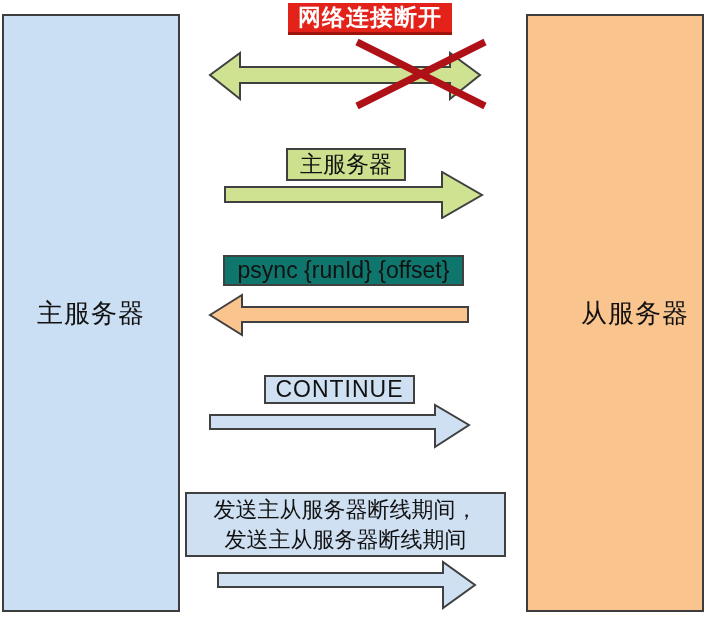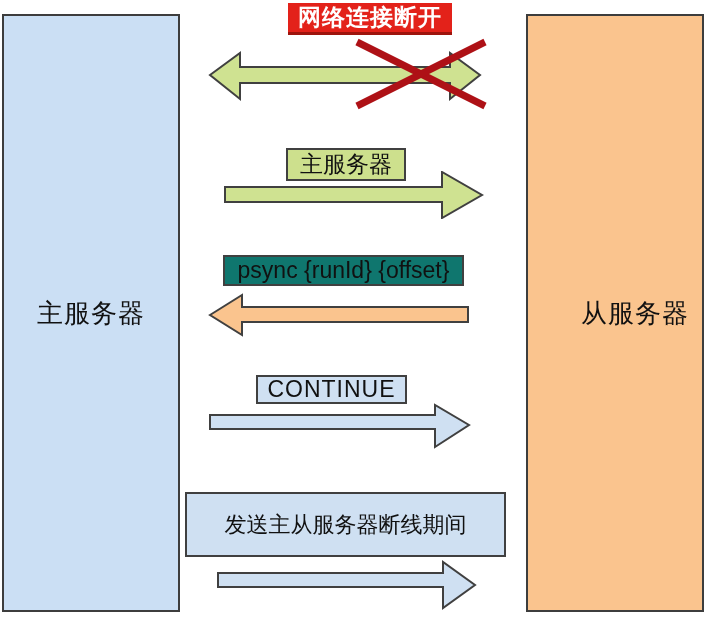--- a/index.html
+++ b/index.html
@@ -58,21 +58,21 @@
     align-items: center;
     justify-content: center;
     color: #111111;
   }
   .tag.green  { background: #cde08d; }
   .tag.orange { background: #0f766e; }
   .tag.blue   { background: #cfe0f2; }
 
   .reconnect-label { left: 286px; top: 148px; width: 120px; height: 33px; font-size: 23px; }
   .psync-label     { left: 223px; top: 255px; width: 241px; height: 31px; font-size: 23px; }
-  .continue-label  { left: 256px; top: 375px; width: 151px; height: 29px; font-size: 23px; letter-spacing: 1px; }
+  .continue-label  { left: 264px; top: 375px; width: 151px; height: 29px; font-size: 23px; letter-spacing: 1px; }
   .send-label {
     left: 185px; top: 492px; width: 321px; height: 65px;
     font-size: 22px; flex-direction: column; line-height: 1.32; text-align: center;
   }
 
   .arrow-svg { position: absolute; }
   .arrow-shape {
     stroke: #404040;
     stroke-width: 2;
     stroke-linejoin: miter;
@@ -127,19 +127,20 @@
   </svg>
 
   <div class="tag blue continue-label">
     <span>CONTINUE</span>
   </div>
   <svg class="arrow-svg" style="left:209px; top:403px;" width="262" height="46">
     <polygon class="arrow-shape fill-blue" points="1,12 226,12 226,2 260,22 226,44 226,26 1,26"></polygon>
   </svg>
 
   <div class="tag blue send-label">
+    <span>发送主从服务器断线期间，</span>
     <span>发送主从服务器断线期间</span>
   </div>
   <svg class="arrow-svg" style="left:217px; top:560px;" width="260" height="50">
     <polygon class="arrow-shape fill-blue" points="1,13 226,13 226,2 258,25 226,48 226,27 1,27"></polygon>
   </svg>
 
 </div>
 
 </body></html>

